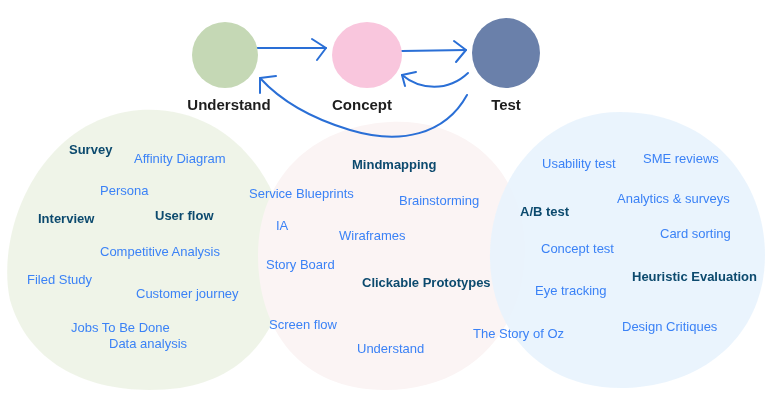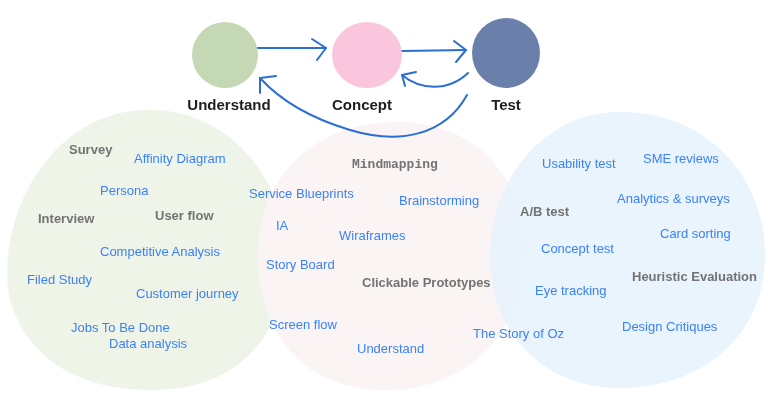--- a/index.html
+++ b/index.html
@@ -1,21 +1,21 @@
 <!DOCTYPE html>
 <html><head>
 <meta charset="utf-8">
 <style>
   html, body { margin:0; padding:0; background:#ffffff; }
   body { width:768px; height:411px; position:relative; overflow:hidden; font-family:"Liberation Sans", sans-serif; }
   svg.bg { position:absolute; left:0; top:0; }
   .node { position:absolute; border-radius:50%; }
   .node-label { position:absolute; font-weight:bold; font-size:15px; color:#1e1e1e; transform:translateX(-50%); white-space:nowrap; }
   .term { position:absolute; font-size:13px; color:#3b82f6; white-space:nowrap; }
-  .term.bold { font-weight:bold; color:#737373; }
+  .term.bold { font-weight:bold; color:#0c4a6e; }
 </style>
 </head>
 <body>
 
 <svg class="bg" width="768" height="411" viewBox="0 0 768 411">
   <path id="blob-understand" d="M140 110 C215 105 270 160 285 230 C295 300 265 375 180 388 C100 398 30 370 10 300 C-5 230 40 118 140 110 Z" fill="#eef3e7" fill-opacity="0.95"></path>
   <path id="blob-design" d="M390 122 C470 118 525 175 525 250 C525 330 470 390 385 390 C300 390 258 330 258 255 C258 180 310 126 390 122 Z" fill="#fbf4f4"></path>
   <path id="blob-test" d="M620 112 C710 112 765 180 765 255 C765 330 710 385 625 388 C545 390 492 335 490 260 C488 185 540 112 620 112 Z" fill="#e8f3fd" fill-opacity="0.9"></path>
 
   <g id="arrows" fill="none" stroke-width="2" stroke-linecap="round" stroke-linejoin="round" stroke="#2a6fd6">
@@ -42,21 +42,21 @@
 <div class="term" style="left:134px;top:151px;">Affinity Diagram</div>
 <div class="term" style="left:100px;top:183px;">Persona</div>
 <div class="term bold" style="left:38px;top:211px;">Interview</div>
 <div class="term bold" style="left:155px;top:208px;">User flow</div>
 <div class="term" style="left:100px;top:244px;">Competitive Analysis</div>
 <div class="term" style="left:27px;top:272px;">Filed Study</div>
 <div class="term" style="left:136px;top:286px;">Customer journey</div>
 <div class="term" style="left:71px;top:320px;">Jobs To Be Done</div>
 <div class="term" style="left:109px;top:336px;">Data analysis</div>
 
-<div class="term bold" style="left:352px;top:157px;font-family:Liberation Mono, monospace;">Mindmapping</div>
+<div class="term bold" style="left:352px;top:157px;">Mindmapping</div>
 <div class="term" style="left:249px;top:186px;">Service Blueprints</div>
 <div class="term" style="left:399px;top:193px;">Brainstorming</div>
 <div class="term" style="left:276px;top:218px;">IA</div>
 <div class="term" style="left:339px;top:228px;">Wiraframes</div>
 <div class="term" style="left:266px;top:257px;">Story Board</div>
 <div class="term bold" style="left:362px;top:275px;">Clickable Prototypes</div>
 <div class="term" style="left:269px;top:317px;">Screen flow</div>
 <div class="term" style="left:357px;top:341px;">Understand</div>
 <div class="term" style="left:473px;top:326px;">The Story of Oz</div>
 

